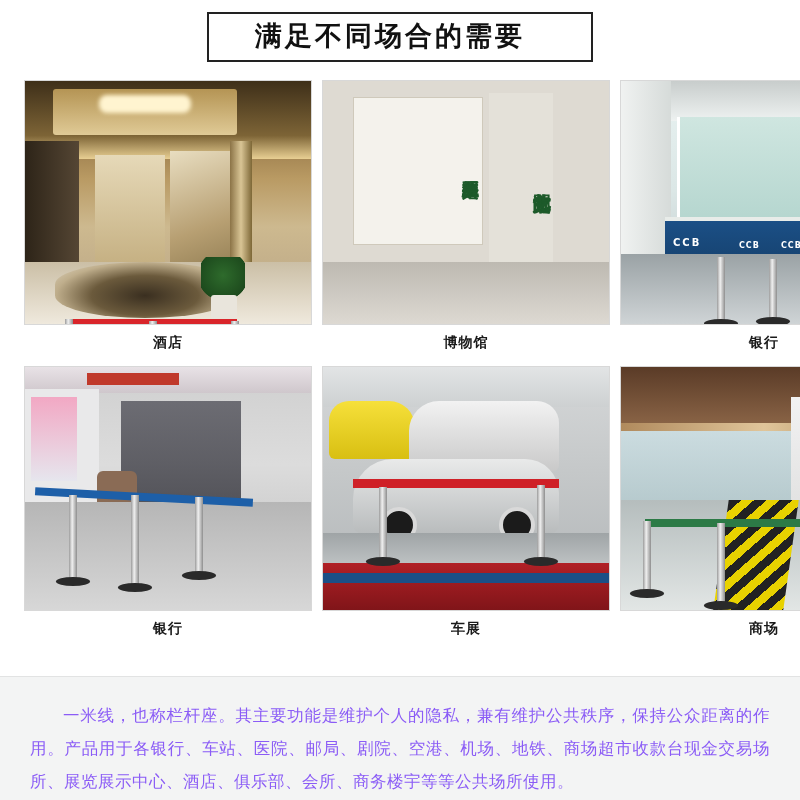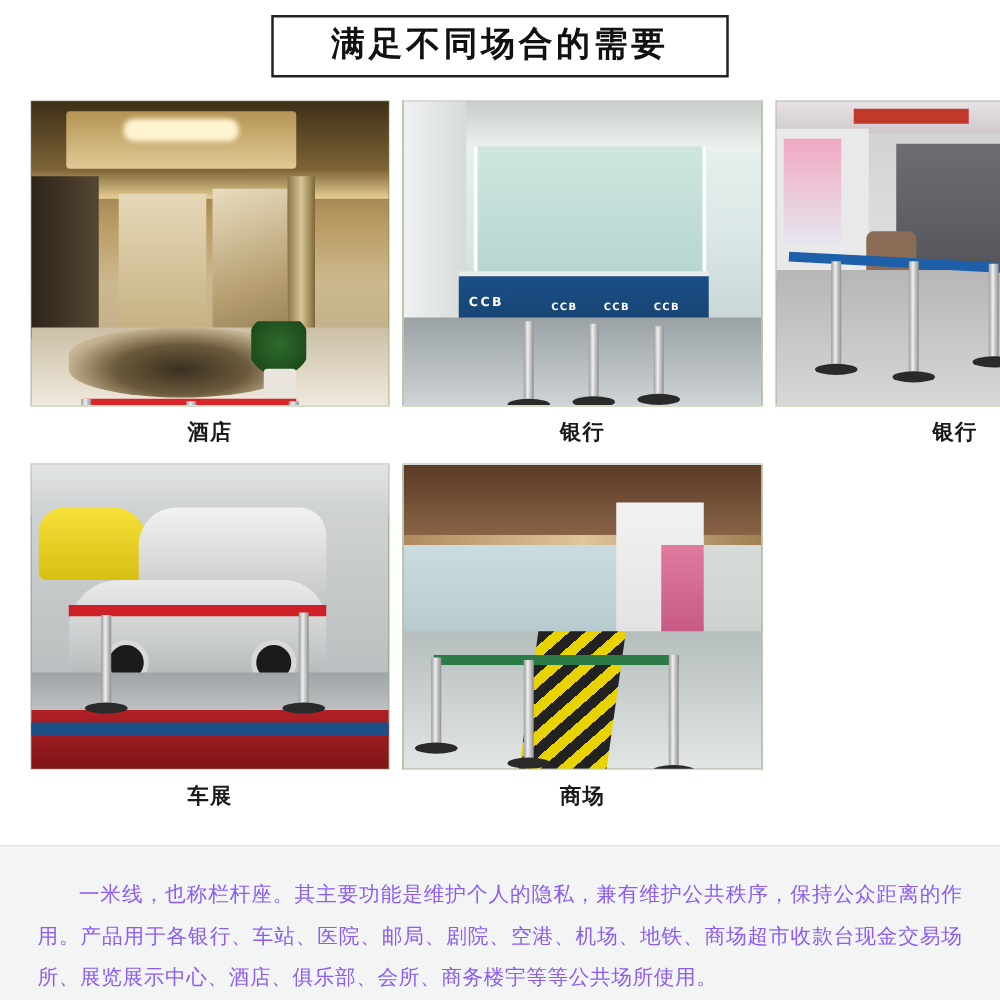--- a/index.html
+++ b/index.html
@@ -20,21 +20,21 @@
   }
 
   
   .title-wrap {
     padding-top: 12px;
     display: flex;
     justify-content: center;
   }
   .title-box {
     border: 2px solid #222;
-    padding: 6px 46px 9px 46px;
+    padding: 6px 66px 9px 46px;
     text-align: center;
   }
   .title-text {
     font-size: 27px;
     font-weight: bold;
     letter-spacing: 3px;
     color: #111;
     line-height: 1.15;
   }
 
@@ -56,21 +56,21 @@
     width: 288px;
     height: 245px;
     position: relative;
     overflow: hidden;
     background: #4d7c0f;
     border: 1px solid #d8d8d8;
   }
   .caption {
     margin-top: 9px;
     margin-bottom: 10px;
-    font-size: 17px;
+    font-size: 14px;
     font-weight: bold;
     color: #1a1a1a;
     letter-spacing: 1px;
   }
 
   
   .ph-layer { position: absolute; }
 
   
   .hotel-bg { inset: 0; background: linear-gradient(180deg,#6b5533 0%, #8a6c3f 18%, #b99a63 40%, #cdb98f 60%, #b5a183 100%); }
@@ -197,20 +197,37 @@
         <div class="post" style="left:40px; top:238px; height:66px;"></div>
 
         <div class="post" style="left:124px; top:240px; height:58px;"></div>
 
         <div class="post" style="left:206px; top:240px; height:58px;"></div>
 
       </div>
       <div class="caption">酒店</div>
     </div>
 
+    <div class="cell">
+      <div class="photo">
+        <div class="ph-layer mus-bg"></div>
+        <div class="ph-layer mus-wall"></div>
+        <div class="ph-layer mus-scroll"></div>
+        <div class="ph-layer mus-banner"></div>
+        <div class="ph-layer" style="left:32px; top:20px; width:124px; height:140px; display:flex; align-items:flex-start; justify-content:center;">
+          <div class="mus-cal-txt" style="writing-mode: vertical-rl; height:134px; font-size:17px;">明華夏典展之經</div>
+        </div>
+        <div class="ph-layer" style="left:168px; top:16px; width:60px; height:170px; display:flex; justify-content:center;">
+          <div class="mus-cal-txt" style="writing-mode: vertical-rl; height:166px; font-size:18px;">敝京方文化之門</div>
+        </div>
+        <div class="ph-layer mus-floor"></div>
+
+      </div>
+      <div class="caption">博物馆</div>
+    </div>
 
     <div class="cell">
       <div class="photo">
         <div class="ph-layer bank-bg"></div>
         <div class="ph-layer bank-ceil"></div>
         <div class="ph-layer bank-wallL"></div>
         <div class="ph-layer bank-glass"></div>
         <div class="ph-layer bank-frame"></div>
         <div class="ph-layer bank-counter-top"></div>
         <div class="ph-layer bank-counter"></div>

